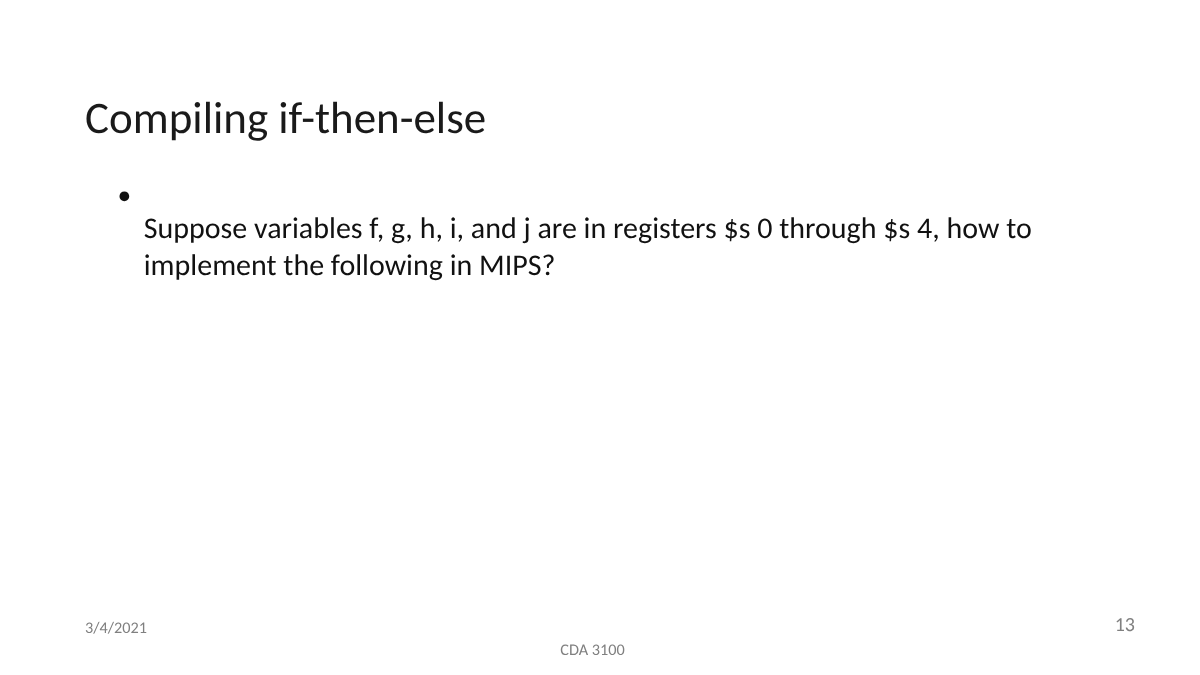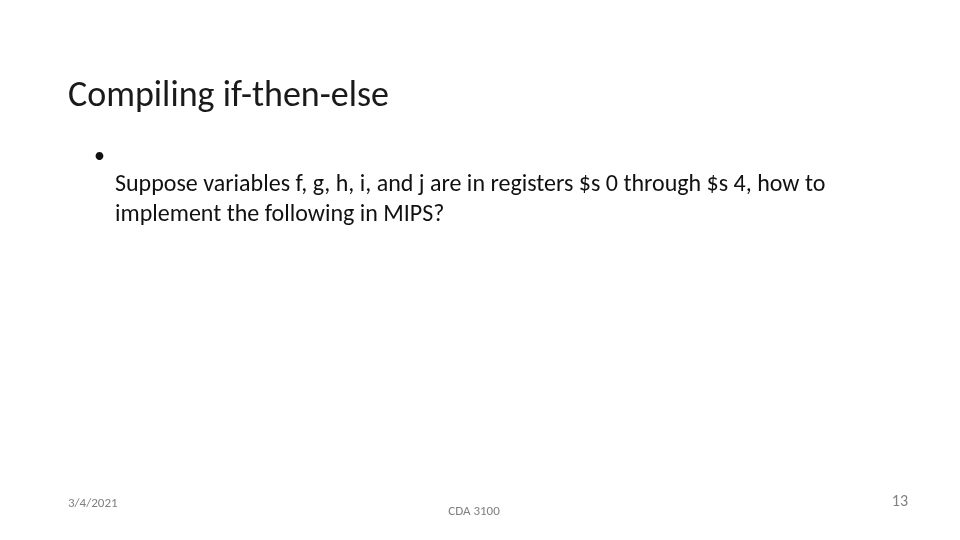--- a/index.html
+++ b/index.html
@@ -5,21 +5,21 @@
   * { box-sizing: border-box; margin: 0; padding: 0; }
   html, body { width: 960px; height: 540px; background: #ffffff; font-family: Calibri, "Segoe UI", Arial, sans-serif; color: #000; overflow: hidden; }
   .slide { position: relative; width: 948px; height: 540px; }
   .title { position: absolute; left: 68px; top: 72px; font-size: 36px; font-weight: 400; color: #1a1a1a; letter-spacing: 0px; }
   .body { position: absolute; left: 94px; top: 140px; right: 80px; }
   .bullet-row { display: flex; align-items: flex-start; font-size: 24px; line-height: 1.25; color: #111; }
   .bullet-dot { margin-right: 10px; margin-top: 2px; font-size: 22px; }
   .bullet-text { flex: 1; margin-top: 28px; }
   .code { position: absolute; left: 152px; top: 230px; font-family: "Courier New", Courier, monospace; font-size: 22px; letter-spacing: 0.5px; color: #000; white-space: pre; }
   .footer-date { position: absolute; left: 68px; bottom: 30px; font-size: 13px; color: #808080; }
-  .footer-center { position: absolute; left: 0; right: 0; bottom: 22px; text-align: center; font-size: 13px; color: #808080; }
+  .footer-center { position: absolute; left: 0; right: 0; bottom: 12px; text-align: center; font-size: 13px; color: #808080; }
   .footer-page { position: absolute; right: 40px; bottom: 30px; font-size: 16px; color: #808080; margin-top: 26px; }
 </style>
 </head>
 <body>
 
 <div class="slide">
 
   <div class="title">Compiling if-then-else</div>
 
   <div class="body">

